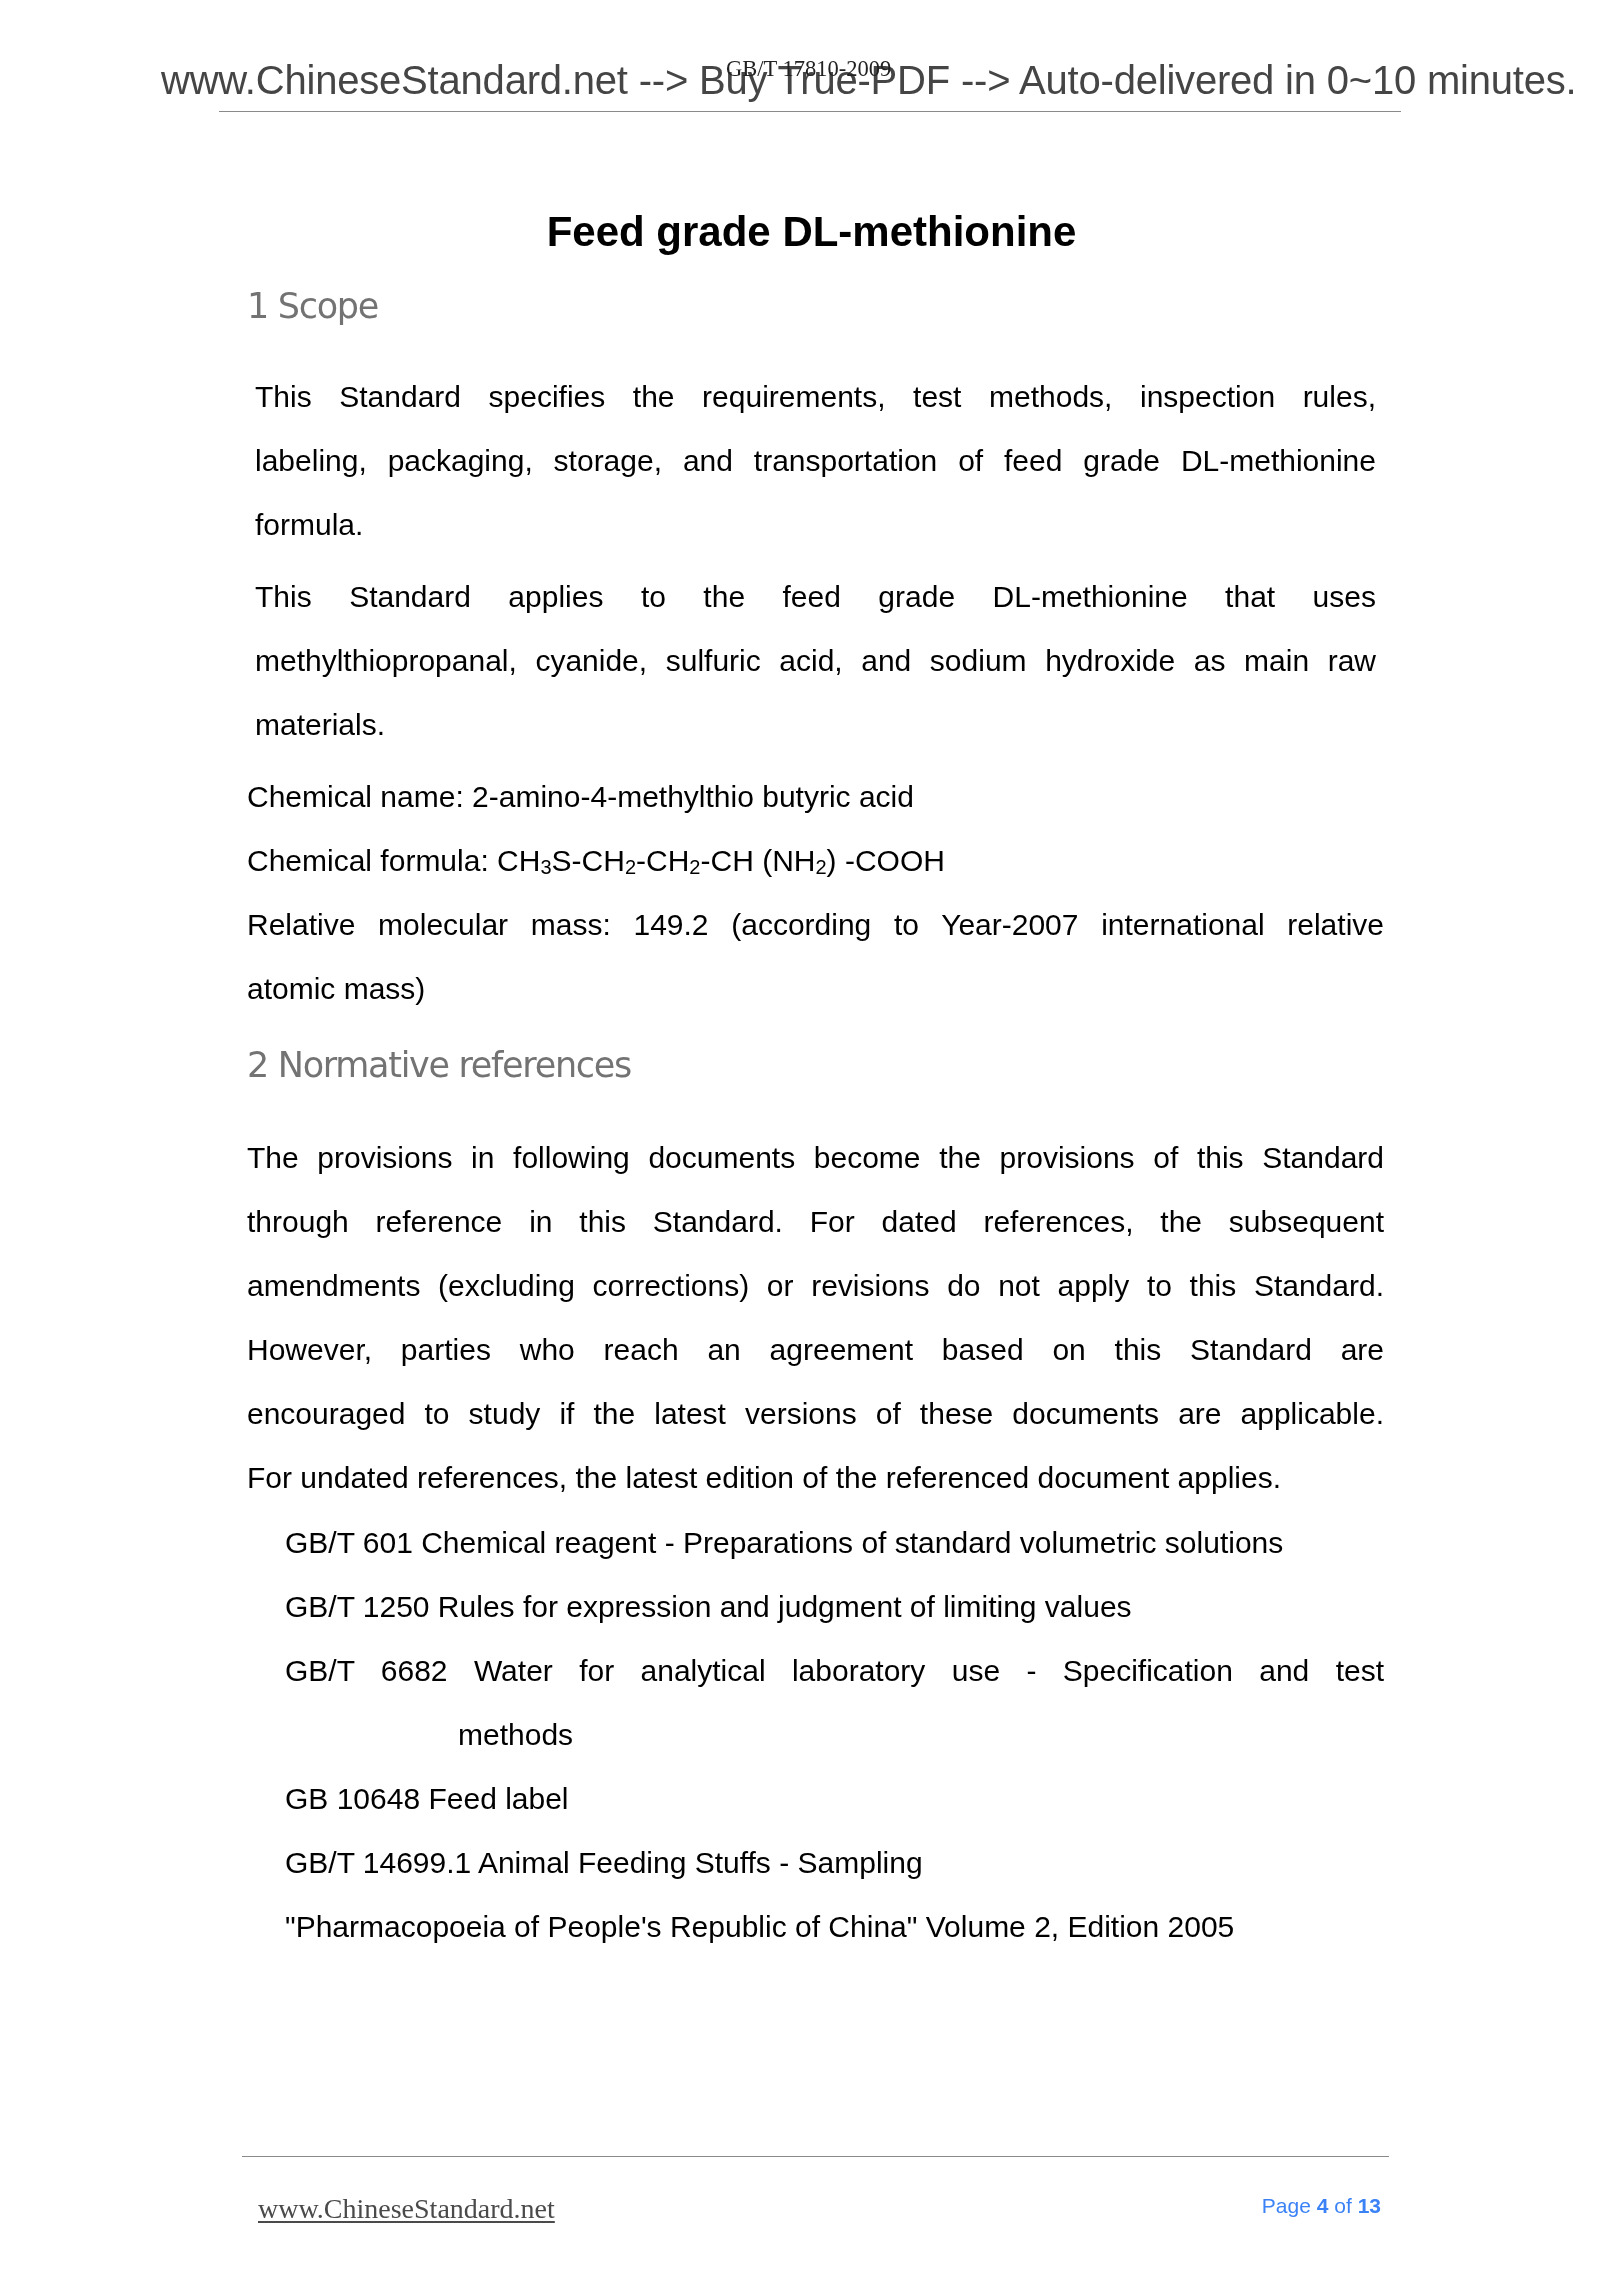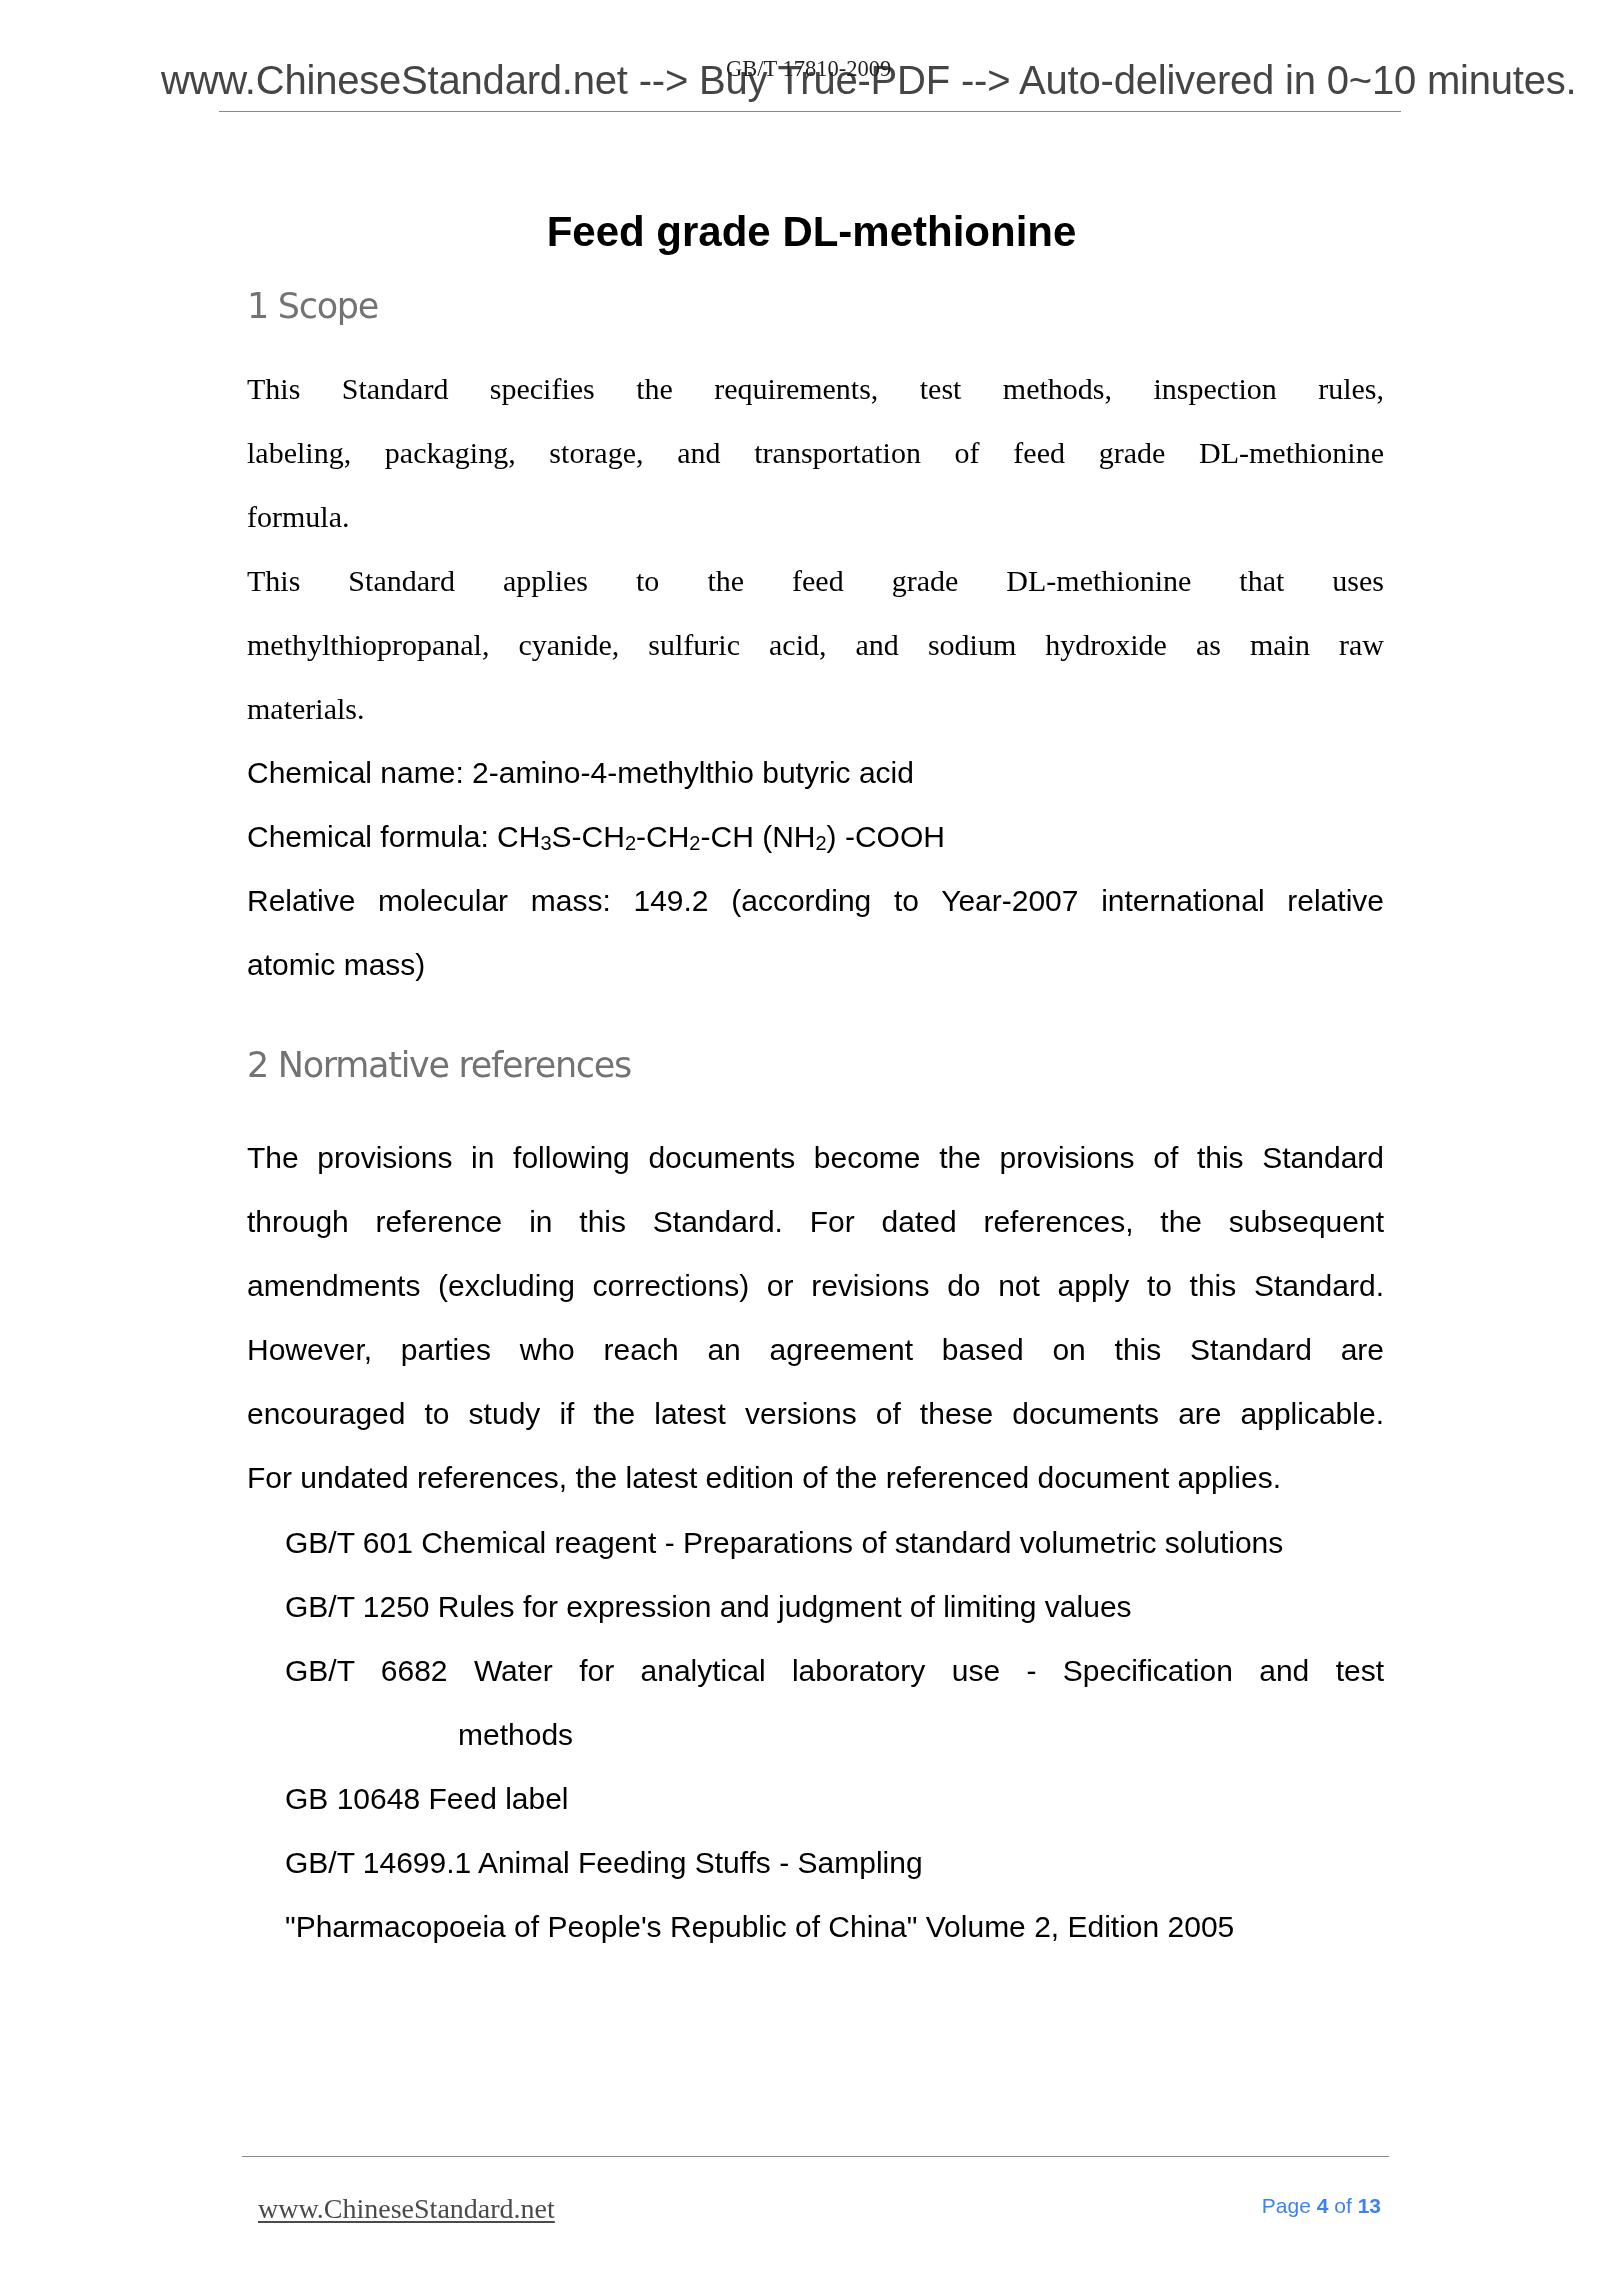--- a/index.html
+++ b/index.html
@@ -32,21 +32,21 @@
     position: absolute; left: 247px;
     font-family: "DejaVu Sans", sans-serif; font-size: 35px; color: #737373; line-height: 1;
     letter-spacing: -1.3px;
   }
 
   .body-block {
     position: absolute; left: 247px; width: 1137px;
     font-family: "Liberation Sans", sans-serif; font-size: 30px; color: #000;
     line-height: 64px;
   }
-  .para { margin: 0; text-align: justify; text-align-last: left; font-family: Liberation Serif, serif; }
+  .para { margin: 8px; text-align: justify; text-align-last: left; }
   .line { display: block; white-space: nowrap; }
   .just { display: block; text-align: justify; text-align-last: justify; }
 
   .refs {
     position: absolute; left: 285px; width: 1099px;
     font-family: "Liberation Sans", sans-serif; font-size: 30px; color: #000;
     line-height: 64px;
   }
   .ref { display: block; white-space: nowrap; }
   .ref-just { display: block; text-align: justify; text-align-last: justify; }

